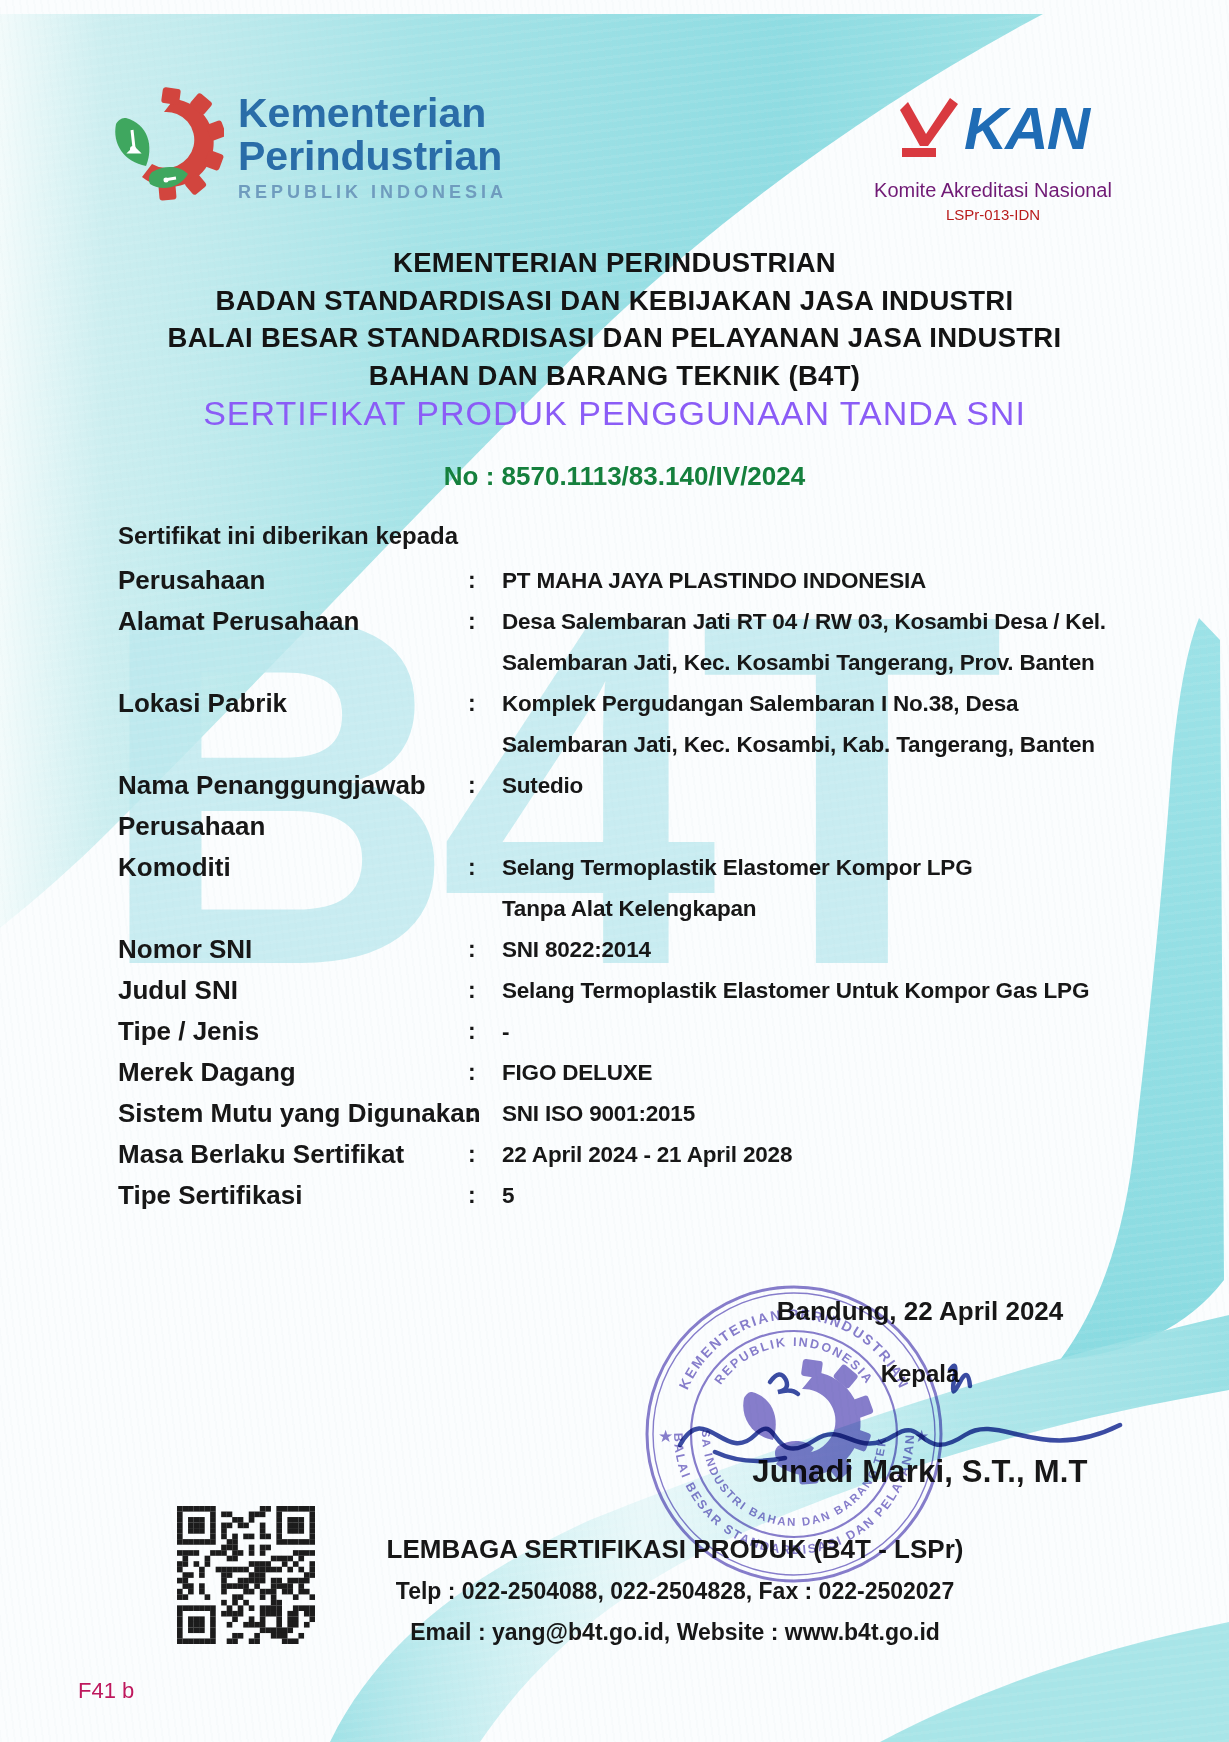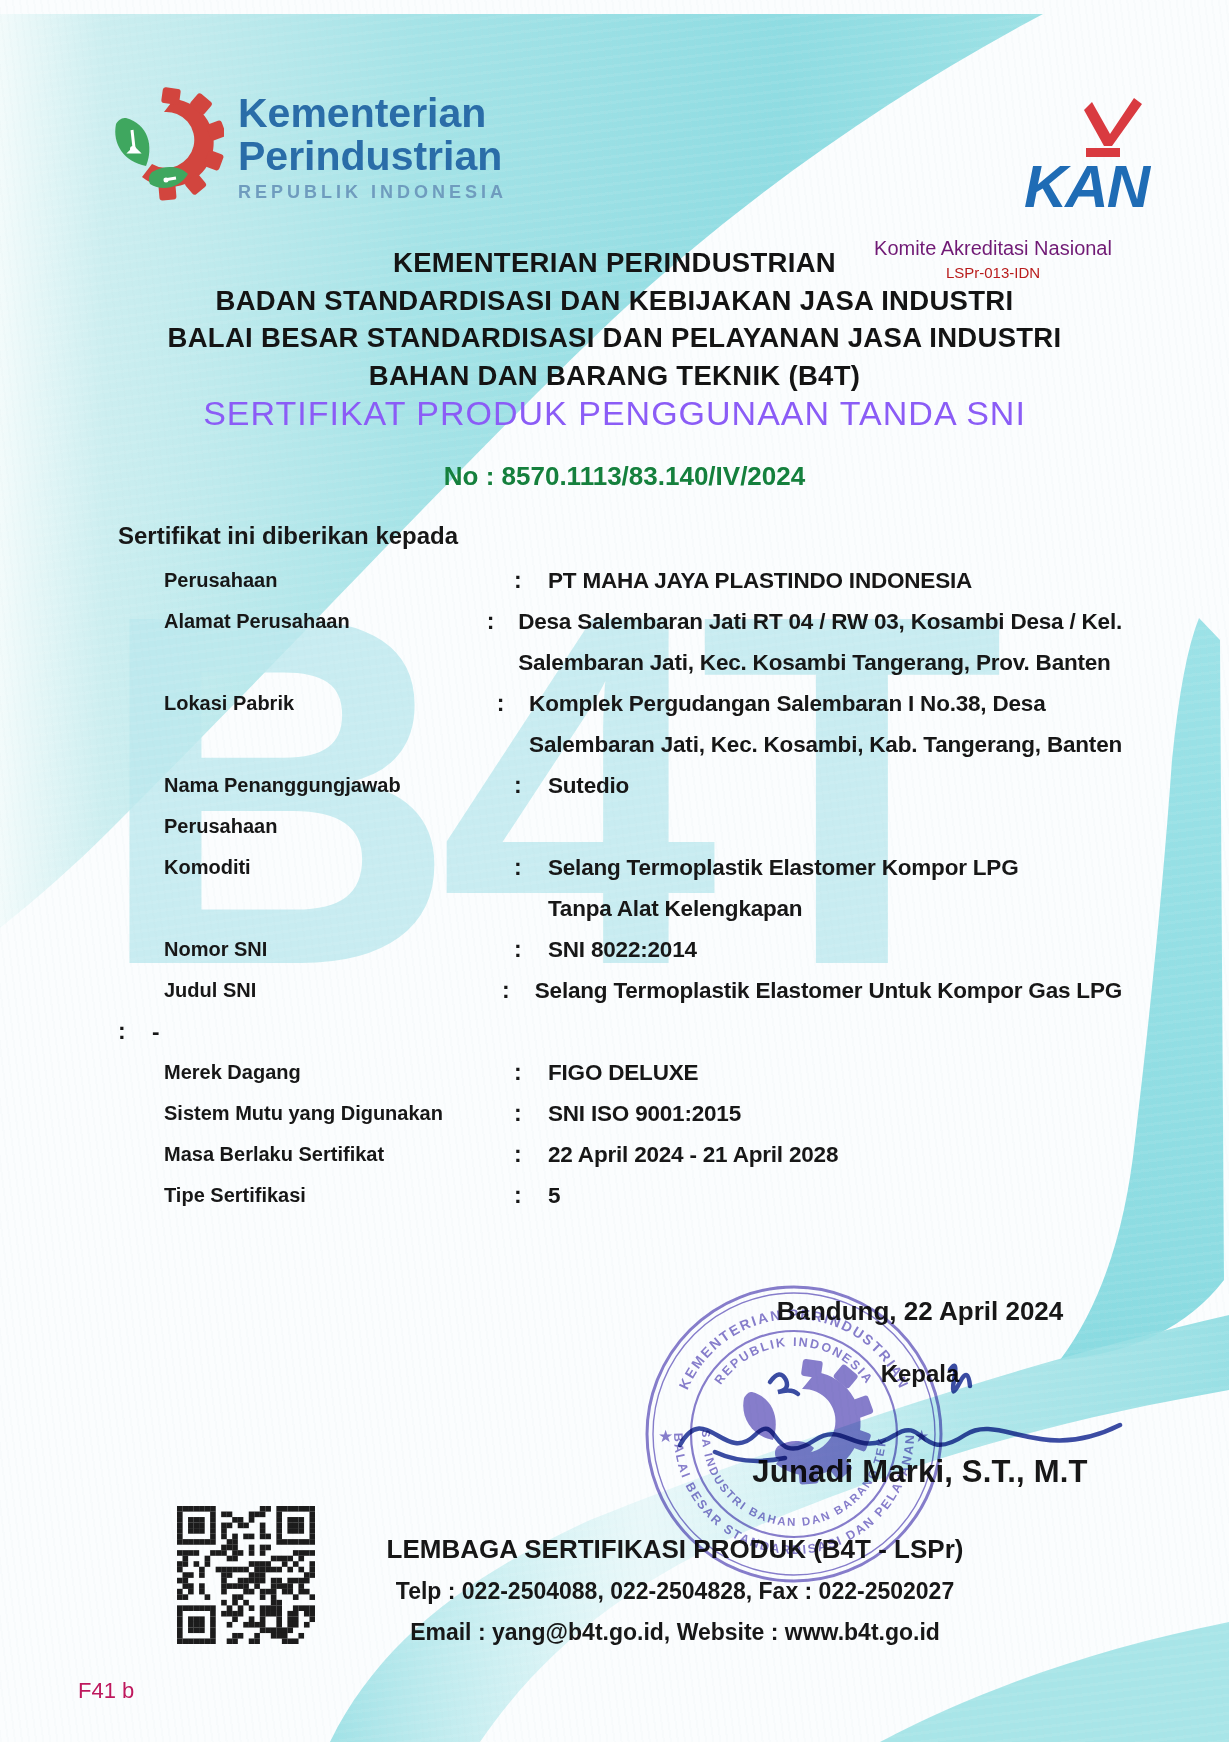--- a/index.html
+++ b/index.html
@@ -23,36 +23,36 @@
   .content{position:absolute;inset:0;z-index:2;}
 
   
   .kemlogo{position:absolute;left:96px;top:86px;display:flex;align-items:center;}
   .kemlogo .ktxt{margin-left:14px;}
   .kem1{font-size:41px;font-weight:bold;color:var(--logo-blue,#2a6da8);line-height:43px;}
   .kem3{font-size:18px;letter-spacing:4px;color:#6f9cbe;margin-top:4px;font-weight:bold;}
 
   
   .kanlogo{position:absolute;left:838px;top:96px;width:310px;text-align:center;}
-  .kanrow{display:flex;align-items:flex-end;justify-content:center;flex-direction:column;}
+  .kanrow{display:flex;align-items:flex-end;justify-content:center;}
   .kantxt{font-size:60px;line-height:58px;font-weight:bold;font-style:italic;color:var(--kan-blue,#1f6cb5);letter-spacing:-2px;}
   .kansub{font-size:20px;color:#701a75;margin-top:21px;}
   .kancode{font-size:15px;color:#b91c1c;margin-top:4px;}
 
   .orghead{position:absolute;left:0;top:244px;width:100%;text-align:center;
     font-size:27.5px;font-weight:bold;line-height:37.5px;letter-spacing:.3px;color:#141414;}
   .doctitle{position:absolute;left:0;top:394px;width:100%;text-align:center;
     font-size:34px;font-weight:400;letter-spacing:1px;color:#8b5cf6;}
   .docnum{position:absolute;left:10px;top:461px;width:100%;text-align:center;
     font-size:26px;font-weight:bold;color:#15803d;}
 
   .intro{position:absolute;left:118px;top:522px;font-size:24px;font-weight:bold;}
   .fields{position:absolute;left:118px;top:560px;width:1004px;font-weight:bold;}
   .frow{display:flex;align-items:flex-start;}
-  .frow .fl{width:350px;font-size:20px;margin-left:46px;}
+  .frow .fl{width:350px;font-size:26px;}
   .frow .fc{width:34px;font-size:23px;}
   .frow .fv{flex:1;font-size:22.5px;letter-spacing:-.2px;}
   .frow div>div{line-height:41px;white-space:nowrap;}
 
   .signblock{position:absolute;left:700px;top:1296px;width:440px;text-align:center;}
   .sdate{font-size:26px;font-weight:bold;}
   .stitle{font-size:24px;font-weight:bold;margin-top:33px;}
   .sname{font-size:31px;font-weight:bold;margin-top:66px;letter-spacing:.2px;}
 
   #stamp{position:absolute;left:640px;top:1280px;z-index:3;opacity:.82;mix-blend-mode:multiply;}
@@ -243,20 +243,23 @@
           </div>
         <div class="fc">
             <div>:</div>
           </div>
         <div class="fv">
             <div>Selang Termoplastik Elastomer Untuk Kompor Gas LPG</div>
           </div>
       </div>
 
       <div class="frow">
+        <div class="fl">
+            <div>Tipe / Jenis</div>
+          </div>
         <div class="fc">
             <div>:</div>
           </div>
         <div class="fv">
             <div>-</div>
           </div>
       </div>
 
       <div class="frow">
         <div class="fl">

